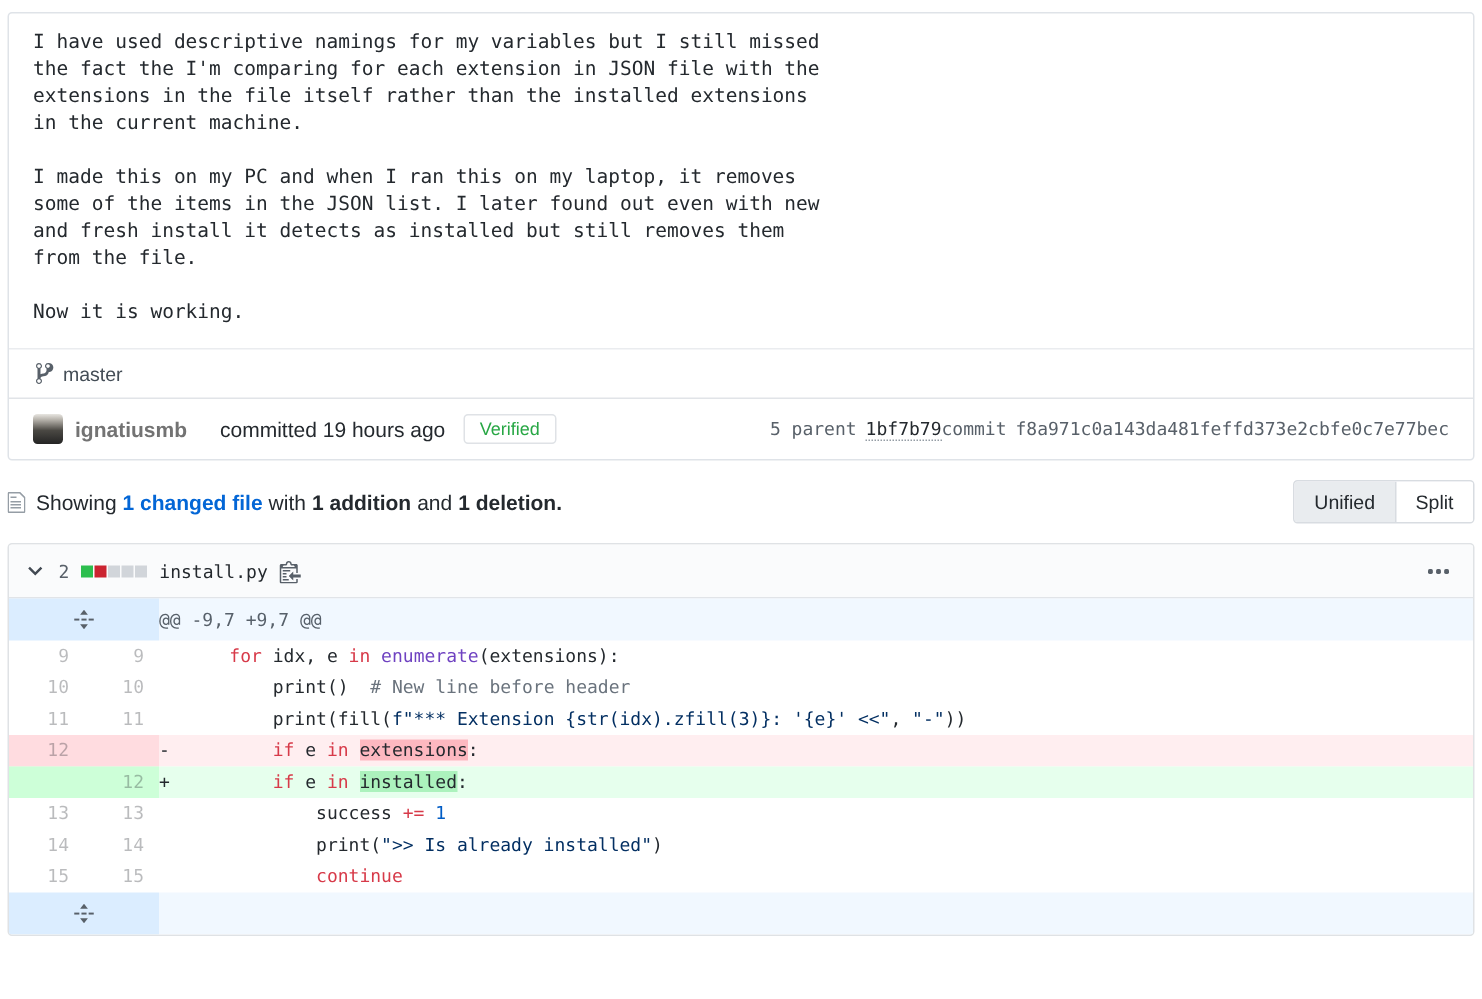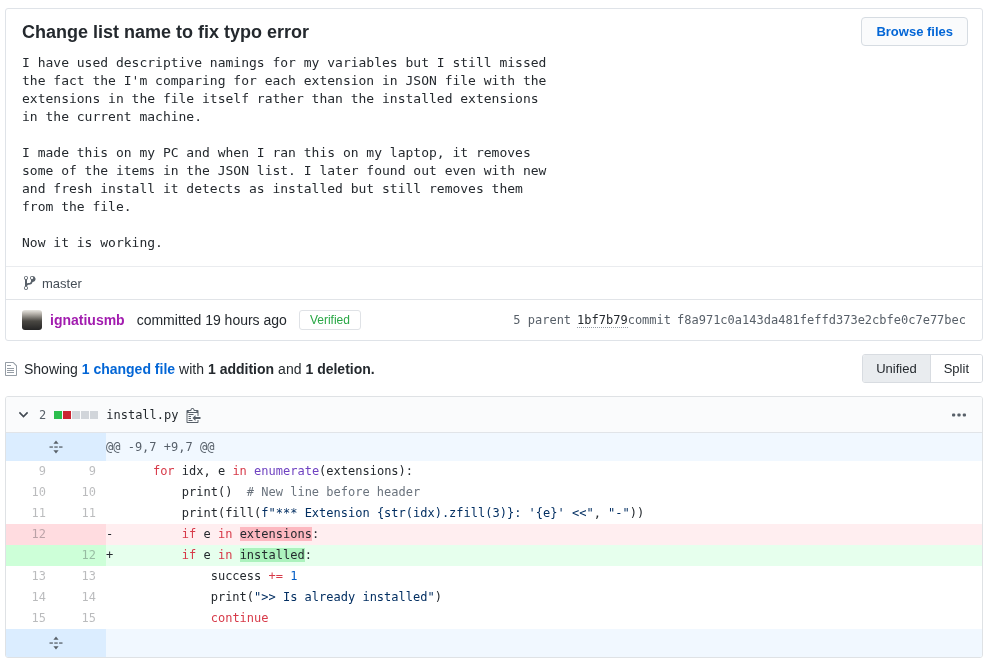--- a/index.html
+++ b/index.html
@@ -36,21 +36,21 @@
   .branch-name { color:#444d56; text-decoration:none; cursor:pointer; }
   .meta-row {
     border-top:1px solid #e1e4e8; padding:10px 16px;
     display:flex; align-items:center; font-size:14px;
   }
   .avatar {
     width:20px; height:20px; border-radius:3px; margin-right:8px; flex:none;
     background:linear-gradient(180deg,#e8e6e1 0%,#b9b5ae 18%,#4a4843 55%,#242424 100%);
     cursor:pointer;
   }
-  .author { font-weight:700; color:#a21caf; text-decoration:none; margin-right:12px; cursor:pointer; }
+  .author { font-weight:700; color:#737373; text-decoration:none; margin-right:22px; cursor:pointer; }
   .committed-text { color:#24292e; }
   .verified-badge {
     margin-left:12px; font-size:12px; color:#28a745;
     border:1px solid #dfe2e6; border-radius:3px; background:#fff;
     padding:2px 10px; cursor:pointer;
   }
   .meta-right {
     margin-left:auto; display:flex; align-items:baseline;
     font-family:"DejaVu Sans Mono","Liberation Mono",monospace;
     font-size:12px; color:#586069;
@@ -117,24 +117,20 @@
   .t-x { color:#24292e; }
   .t-dm { background:#fdb8c0; color:#24292e; }
   .t-am { background:#acf2bd; color:#24292e; }
 
   svg { display:block; }
 </style>
 </head>
 <body>
 
 <div class="commit-box">
-  <div class="commit-head">
-    <h1 class="commit-title">Change list name to fix typo error</h1>
-    <button class="btn-browse">Browse files</button>
-  </div>
   <div class="commit-desc">I have used descriptive namings for my variables but I still missed
 the fact the I'm comparing for each extension in JSON file with the
 extensions in the file itself rather than the installed extensions
 in the current machine.
 
 I made this on my PC and when I ran this on my laptop, it removes
 some of the items in the JSON list. I later found out even with new
 and fresh install it detects as installed but still removes them
 from the file.
 

